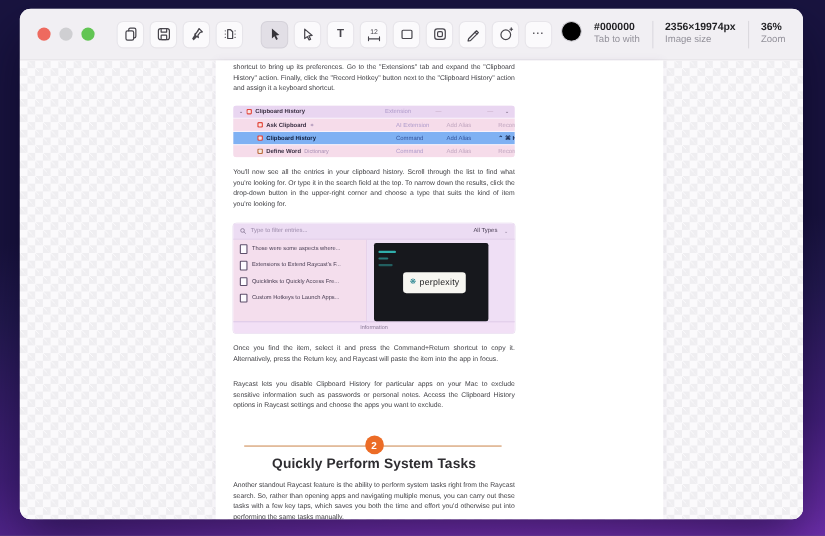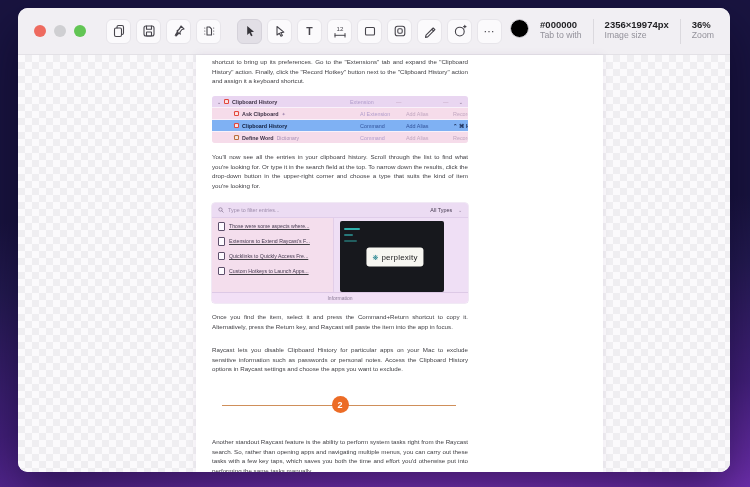--- a/index.html
+++ b/index.html
@@ -65,21 +65,21 @@
   .crow.sel .cname{color:#0f1d3d}
   .crow.sel .ctype,.crow.sel .calias{color:#33549c}
   .crow.sel .chot{color:#15244a;font-weight:bold;}
   
   .shot{position:absolute;top:148px;left:0;width:256px;height:100px;border-radius:3px;overflow:hidden;
     display:flex;flex-direction:column;box-shadow:0 0 0 .5px #e3d3eb;}
   .sbar{height:14px;background:#ecdcf3;display:flex;align-items:center;padding:0 6px;gap:4px;flex:none;border-bottom:1px solid #e0cdea;}
   .splace{font-size:5.4px;color:#9d8cab;flex:1;}
   .stypelbl{font-size:5.4px;color:#453a50;}
   .schev{font-size:4.6px;color:#8a7a96;margin-left:2px;}
-  .sbody{flex:1;display:flex;min-height:0;text-decoration:underline;}
+  .sbody{flex:1;display:flex;min-height:0;}
   .slist{width:122px;background:#f4deed;border-right:1px solid #e2cee8;padding-top:1px;box-sizing:border-box;}
   .sitem{display:flex;align-items:center;gap:4px;padding:3.2px 6px;font-size:5.2px;color:#453a50;white-space:nowrap;overflow:hidden;}
   .docico{width:5px;height:6.5px;border:.6px solid #5d4f6b;border-radius:1px;background:#fdfbff;flex:none;}
   .sprev{flex:1;background:#efdff5;position:relative;}
   .darkimg{position:absolute;left:6px;top:3px;width:104px;height:71px;background:#17181d;border-radius:2px;overflow:hidden;}
   .tline{position:absolute;left:4px;height:1.6px;background:#35c9c4;opacity:.85;border-radius:1px;}
   .tl1{top:7px;width:16px}.tl2{top:13px;width:9px;opacity:.55}.tl3{top:19px;width:13px;opacity:.4}
   .pcard{position:absolute;left:53%;top:50%;transform:translate(-50%,-50%);background:#f7f6f1;border-radius:3px;
     padding:5px 6px;display:flex;align-items:center;gap:3px;white-space:nowrap;}
   .plogo{color:#20808d;font-size:7px;line-height:1;}
@@ -311,19 +311,20 @@
           </div>
         </div>
 
         <p class="p3">Once you find the item, select it and press the Command+Return shortcut to copy it. Alternatively, press the Return key, and Raycast will paste the item into the app in focus.</p>
         <p class="p4">Raycast lets you disable Clipboard History for particular apps on your Mac to exclude sensitive information such as passwords or personal notes. Access the Clipboard History options in Raycast settings and choose the apps you want to exclude.</p>
 
         <div class="secdiv">
           <span class="secline"></span>
           <span class="secnum">2</span>
         </div>
+        <h2 class="heading">Quickly Perform System Tasks</h2>
 
         <p class="p5">Another standout Raycast feature is the ability to perform system tasks right from the Raycast search. So, rather than opening apps and navigating multiple menus, you can carry out these tasks with a few key taps, which saves you both the time and effort you'd otherwise put into performing the same tasks manually.</p>
 
       </div>
     </div>
   </div>
 </div>
 
 </body></html>

